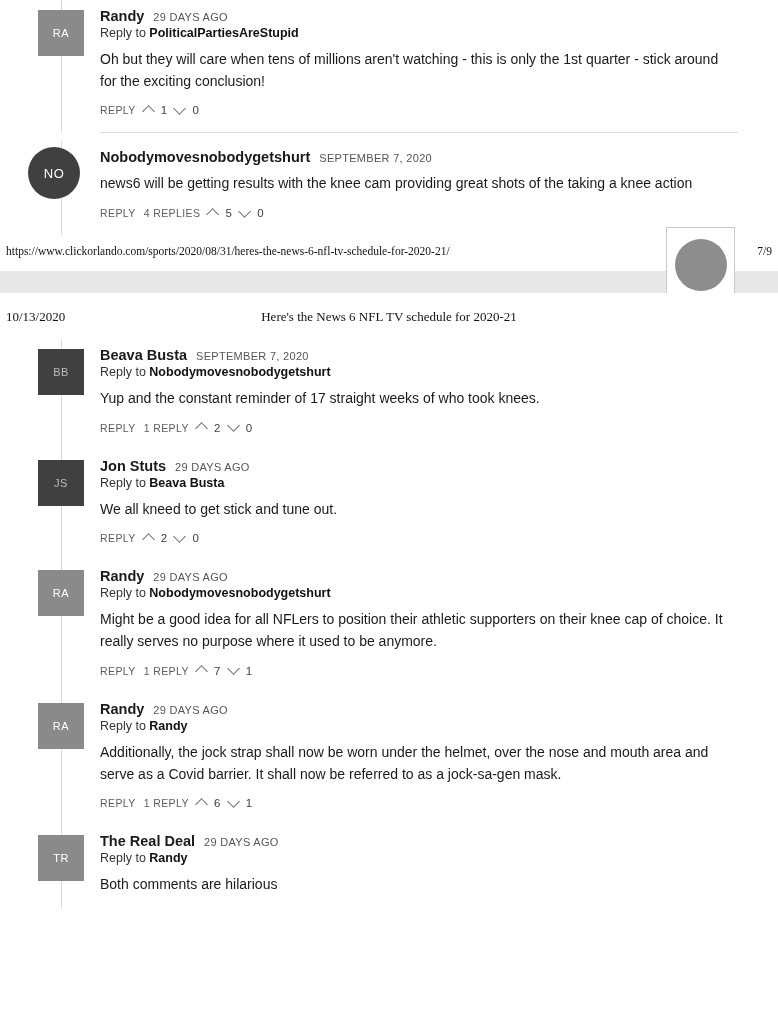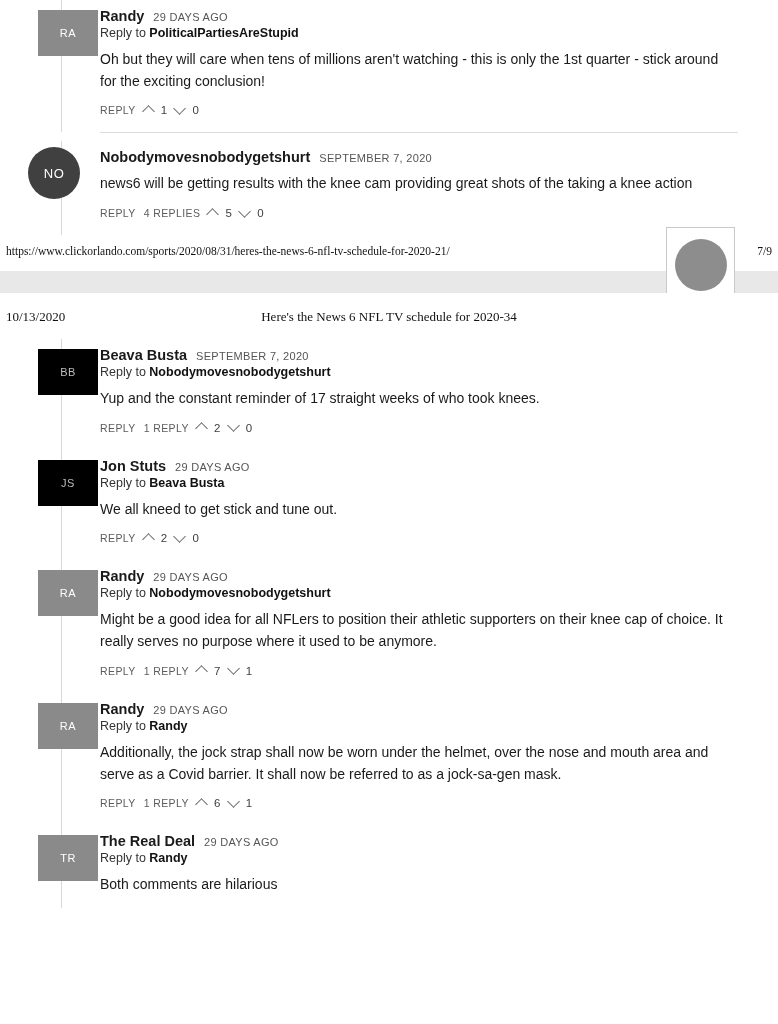--- a/index.html
+++ b/index.html
@@ -94,42 +94,42 @@
     top: 0;
     bottom: 0;
     width: 1px;
     background: #d8d8d8;
   }
 
   .avatar {
     position: absolute;
     left: 38px;
     top: 10px;
-    width: 60px;
+    width: 46px;
     height: 46px;
     background: #8a8a8a;
     color: #ffffff;
     font-size: 11px;
     letter-spacing: .5px;
     display: flex;
     align-items: center;
     justify-content: center;
     font-family: "Liberation Sans", sans-serif;
   }
   .avatar.round {
     border-radius: 50%;
     width: 52px;
     height: 52px;
     left: 28px;
     top: 6px;
     font-size: 13px;
     background: #404040;
   }
   .avatar.light {
-    background: #000000;
+    background: #404040;
     color: #bdbdbd;
   }
 
   .body-col {
     flex: 1 1 auto;
     padding: 8px 40px 0 0;
   }
 
   .meta-line {
     display: flex;
@@ -322,21 +322,21 @@
     <span class="ftr-page">7/9</span>
   </div>
 </div>
 
 <div class="page-break"></div>
 
 <div class="page">
 
   <div class="page-header">
     <span class="hdr-date">10/13/2020</span>
-    <span class="hdr-title">Here's the News 6 NFL TV schedule for 2020-34</span>
+    <span class="hdr-title">Here's the News 6 NFL TV schedule for 2020-21</span>
   </div>
 
   <div class="thread">
 
     <div class="comment">
       <div class="avatar-col">
         <div class="avatar light">BB</div>
       </div>
       <div class="body-col">
         <div class="meta-line">

